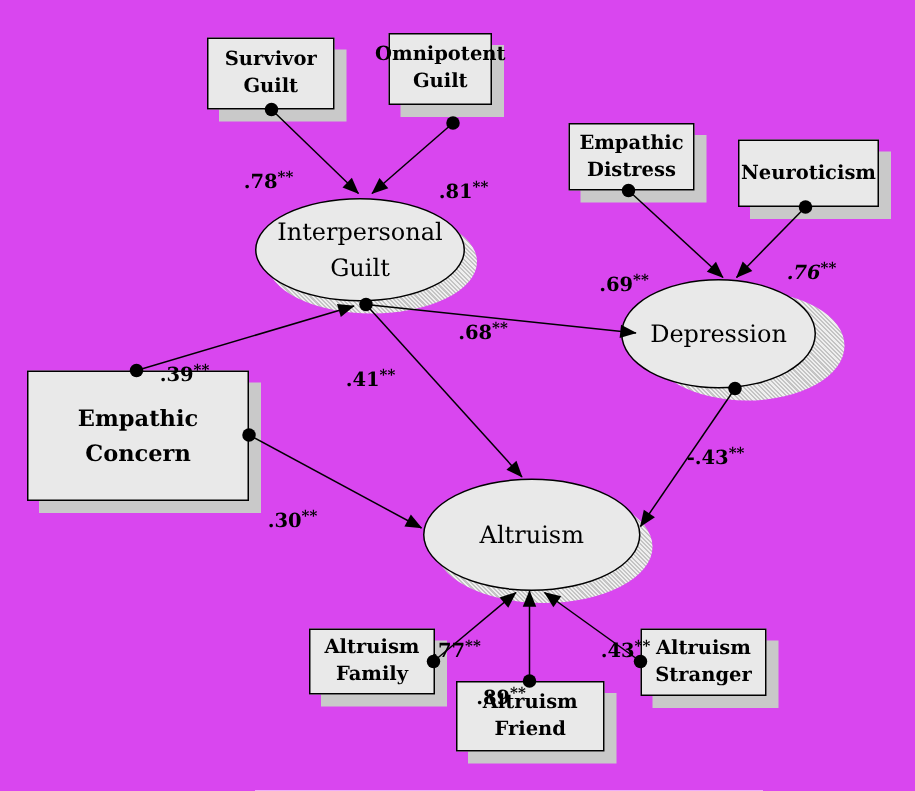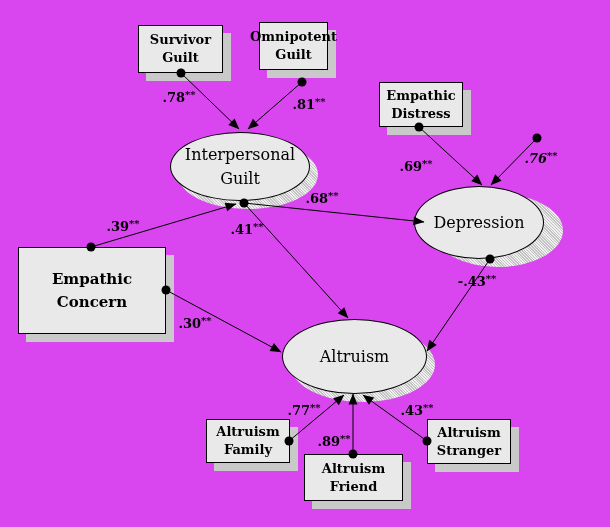--- a/index.html
+++ b/index.html
@@ -44,20 +44,21 @@
   }
   .nlabel { white-space: pre-line; }
   .coef {
     position: absolute;
     z-index: 4;
     transform: translate(-50%, -50%);
     font-weight: bold;
     font-size: 13px;
     white-space: nowrap;
     color: #000;
+    margin-top: 24px;
   }
   .coef .stars {
     font-size: 10px;
     vertical-align: 4px;
   }
 </style>
 </head>
 <body>
 
 <div class="stage">
@@ -70,20 +71,23 @@
     <span class="nlabel">Survivor
 Guilt</span>
   </div>
   <div class="node rect" style="left:259px; top:22px; width:69px; height:48px;">
     <span class="nlabel">Omnipotent
 Guilt</span>
   </div>
   <div class="node rect" style="left:379px; top:82px; width:84px; height:45px;">
     <span class="nlabel">Empathic
 Distress</span>
+  </div>
+  <div class="node rect" style="left:492px; top:93px; width:94px; height:45px;">
+    <span class="nlabel">Neuroticism</span>
   </div>
   <div class="node rect large" style="left:18px; top:247px; width:148px; height:87px;">
     <span class="nlabel">Empathic
 Concern</span>
   </div>
   <div class="node rect" style="left:206px; top:419px; width:84px; height:44px;">
     <span class="nlabel">Altruism
 Family</span>
   </div>
   <div class="node rect" style="left:304px; top:454px; width:99px; height:47px;">

